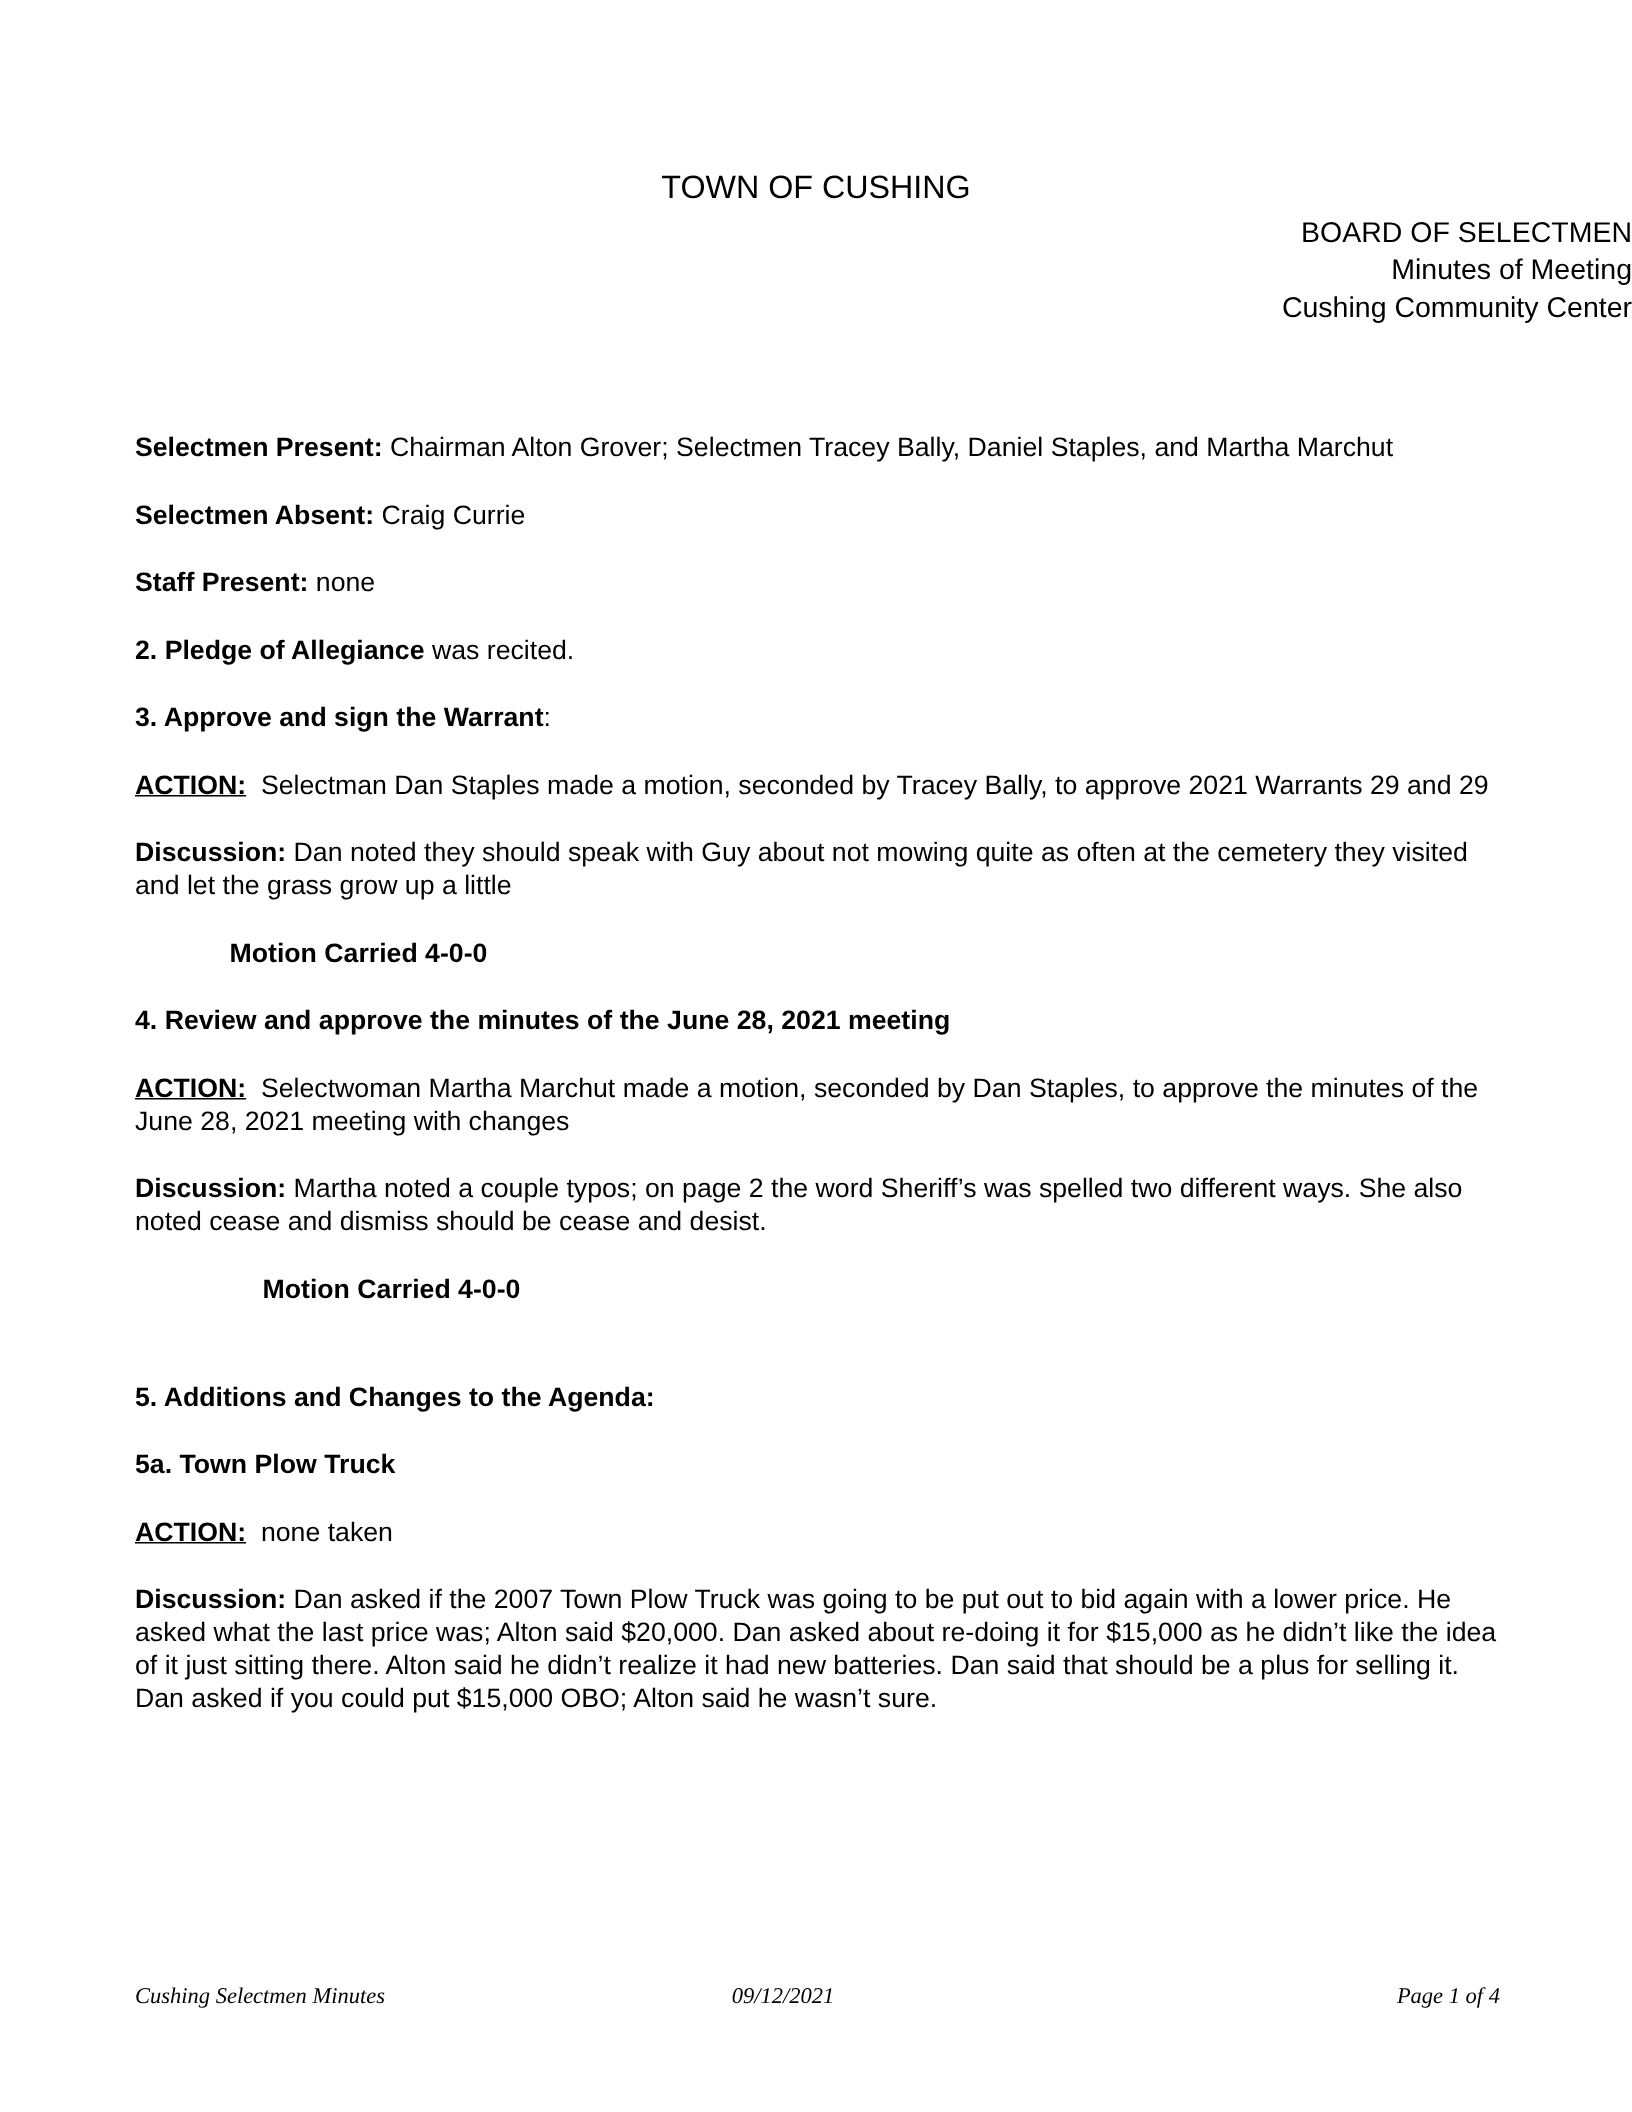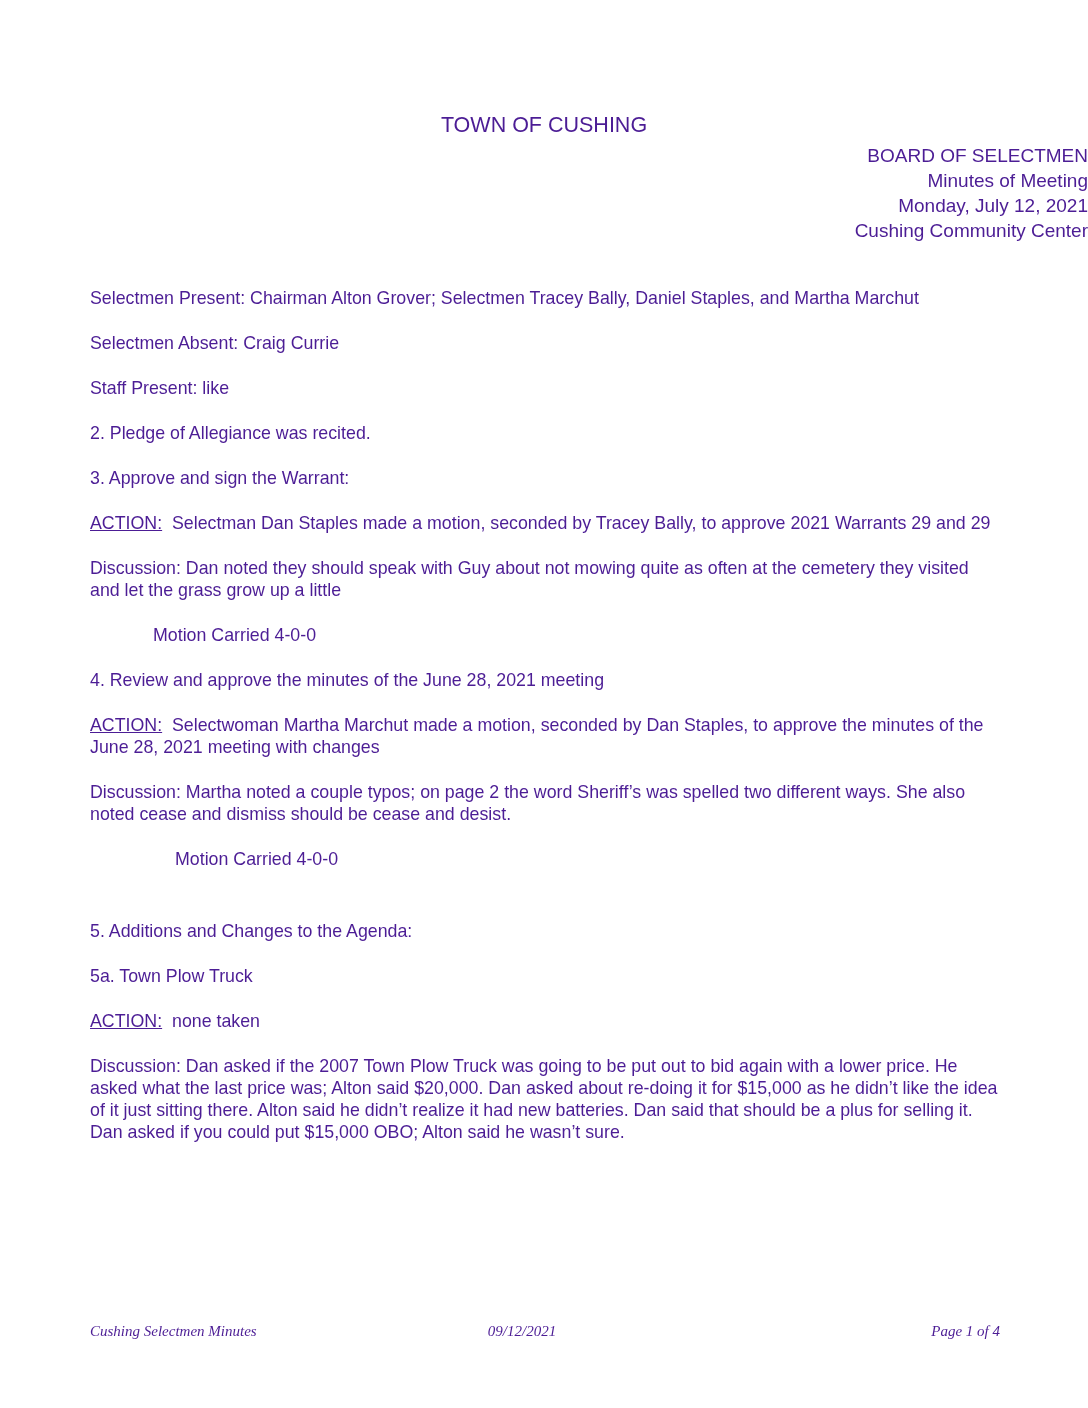--- a/index.html
+++ b/index.html
@@ -2,21 +2,21 @@
 <html><head>
 <meta charset="utf-8">
 <title>Cushing Selectmen Minutes</title>
 <style>
   html, body { margin: 0; padding: 0; background: #ffffff; }
   .page {
     position: relative;
     width: 1088px;
     height: 1408px;
     background: #ffffff;
-    color: #4c1d95;
+    color: #000000;
     overflow: hidden;
     border-radius: 17px;
   }
   .header {
     position: absolute;
     top: 108px;
     left: 0;
     width: 1088px;
     text-align: center;
     font-family: "Liberation Sans", sans-serif;
@@ -26,21 +26,21 @@
   .content {
     position: absolute;
     top: 287px;
     left: 90px;
     width: 912px;
     font-family: "Liberation Sans", sans-serif;
     font-size: 17.8px;
     line-height: 22px;
   }
   .para { margin: 0 0 23px 0; white-space: pre-wrap; }
-  .para .label { font-weight: normal; }
+  .para .label { font-weight: bold; }
   .para .label.underline { text-decoration: underline; }
   .indent-1 { padding-left: 63px; }
   .indent-2 { padding-left: 85px; }
   .gap-after { margin-bottom: 50px; }
   .footer {
     position: absolute;
     top: 1322px;
     left: 90px;
     width: 910px;
     height: 20px;
@@ -56,29 +56,28 @@
 </head>
 <body>
 
 <div class="page">
 
   <div class="header">
     <div class="title">TOWN OF CUSHING</div>
     <div id="header-lines">
         <div class="subtitle-line">BOARD OF SELECTMEN</div>
         <div class="subtitle-line">Minutes of Meeting</div>
-        <div class="subtitle-line">Monday, July 12, 2021</div>
         <div class="subtitle-line">Cushing Community Center</div>
       </div>
   </div>
 
   <div class="content" id="content">
       <p class="para"><strong class="label">Selectmen Present:</strong><span> Chairman Alton Grover; Selectmen Tracey Bally, Daniel Staples, and Martha Marchut</span></p>
       <p class="para"><strong class="label">Selectmen Absent:</strong><span> Craig Currie</span></p>
-      <p class="para"><strong class="label">Staff Present:</strong><span> like</span></p>
+      <p class="para"><strong class="label">Staff Present:</strong><span> none</span></p>
       <p class="para"><strong class="label">2. Pledge of Allegiance</strong><span> was recited.</span></p>
       <p class="para"><strong class="label">3. Approve and sign the Warrant</strong><span>:</span></p>
       <p class="para"><strong class="label underline">ACTION:</strong><span>  Selectman Dan Staples made a motion, seconded by Tracey Bally, to approve 2021 Warrants 29 and 29</span></p>
       <p class="para"><strong class="label">Discussion:</strong><span> Dan noted they should speak with Guy about not mowing quite as often at the cemetery they visited and let the grass grow up a little</span></p>
       <p class="para indent-1"><strong class="label">Motion Carried 4-0-0</strong></p>
       <p class="para"><strong class="label">4. Review and approve the minutes of the June 28, 2021 meeting</strong></p>
       <p class="para"><strong class="label underline">ACTION:</strong><span>  Selectwoman Martha Marchut made a motion, seconded by Dan Staples, to approve the minutes of the June 28, 2021 meeting with changes</span></p>
       <p class="para"><strong class="label">Discussion:</strong><span> Martha noted a couple typos; on page 2 the word Sheriff’s was spelled two different ways. She also noted cease and dismiss should be cease and desist.</span></p>
       <p class="para indent-2 gap-after"><strong class="label">Motion Carried 4-0-0</strong></p>
       <p class="para"><strong class="label">5. Additions and Changes to the Agenda:</strong></p>

